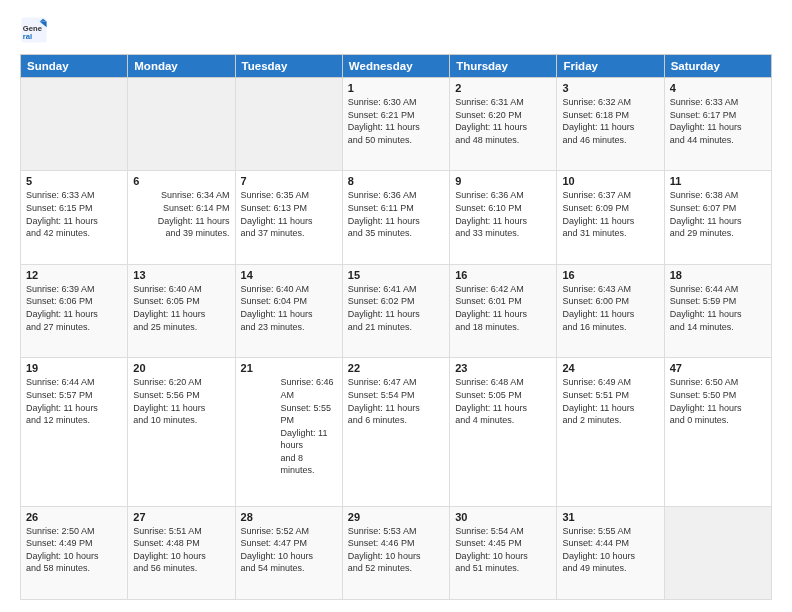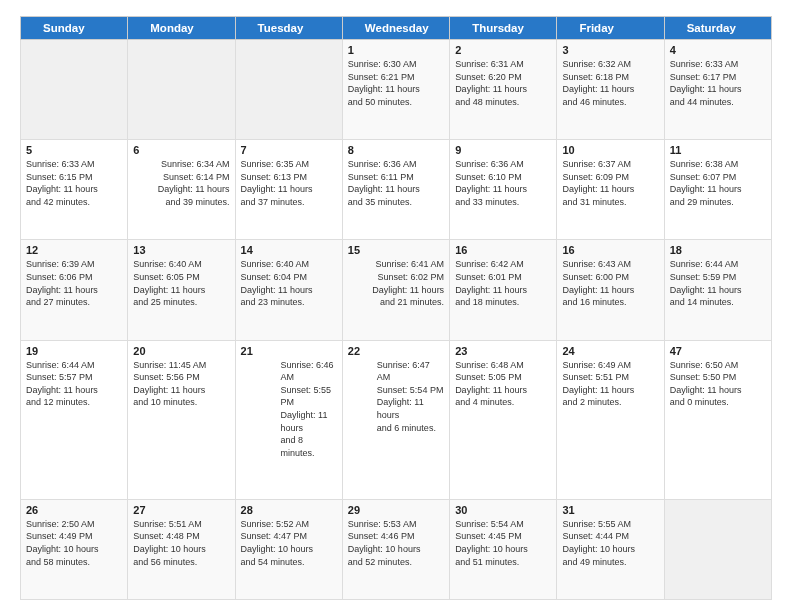--- a/index.html
+++ b/index.html
@@ -52,21 +52,21 @@
       border: 1px solid #ccc;
       border-collapse: collapse;
       width: 100%;
       table-layout: fixed;
     }
     .calendar thead tr th {
       background-color: #2878c8;
       color: #fff;
       font-size: 11.5px;
       font-weight: bold;
-      padding: 5px 22px;
+      padding: 5px 6px;
       text-align: left;
       border: 1px solid #ccc;
     }
     .calendar tbody tr td {
       vertical-align: top;
       font-size: 9.5px;
       color: #222;
       padding: 4px 5px;
       border: 1px solid #ddd;
       height: 78px;
@@ -86,20 +86,40 @@
     .day-info {
       font-size: 9px;
       line-height: 1.4;
       color: #333;
     }
   </style>
 </head>
 <body>
 
 <div class="page">
+  <div class="header">
+    <div class="logo">
+      <svg class="logo-icon" viewBox="0 0 40 40">
+        <rect x="2" y="2" width="36" height="36" rx="4" fill="#f0f4ff"></rect>
+        <text x="4" y="22" font-size="11" font-weight="bold" fill="#333" font-family="Arial">Gene</text>
+        <text x="4" y="33" font-size="11" font-weight="bold" fill="#1a6ec1" font-family="Arial">ral</text>
+        <polygon points="28,8 38,16 38,8" fill="#1a6ec1"></polygon>
+        <polygon points="28,8 38,8 33,4" fill="#2878c8"></polygon>
+      </svg>
+      <div>
+        <div style="font-size:13px;font-weight:bold;line-height:1.2;">
+          <span class="logo-general"></span><span class="logo-blue"></span>
+        </div>
+      </div>
+    </div>
+    <div class="title-block">
+      <div class="month-title"></div>
+      <div class="location"></div>
+    </div>
+  </div>
 
   <table class="calendar">
     <thead>
       <tr>
       <th>Sunday</th>
           <th>Monday</th>
           <th>Tuesday</th>
           <th>Wednesday</th>
           <th>Thursday</th>
           <th>Friday</th>
@@ -208,21 +228,21 @@
           </td>
           <td>
             <div class="day-number">14</div>
             <div class="day-info" style="white-space: pre-line;">Sunrise: 6:40 AM
 Sunset: 6:04 PM
 Daylight: 11 hours
 and 23 minutes.</div>
           </td>
           <td>
             <div class="day-number">15</div>
-            <div class="day-info" style="white-space: pre-line; text-align: right;">Sunrise: 6:41 AM
+            <div class="day-info" style="white-space: pre-line;">Sunrise: 6:41 AM
 Sunset: 6:02 PM
 Daylight: 11 hours
 and 21 minutes.</div>
           </td>
           <td>
             <div class="day-number">16</div>
             <div class="day-info" style="white-space: pre-line;">Sunrise: 6:42 AM
 Sunset: 6:01 PM
 Daylight: 11 hours
 and 18 minutes.</div>
@@ -245,35 +265,35 @@
         <tr>
           <td>
             <div class="day-number">19</div>
             <div class="day-info" style="white-space: pre-line;">Sunrise: 6:44 AM
 Sunset: 5:57 PM
 Daylight: 11 hours
 and 12 minutes.</div>
           </td>
           <td>
             <div class="day-number">20</div>
-            <div class="day-info" style="white-space: pre-line;">Sunrise: 11:45 AM
+            <div class="day-info" style="white-space: pre-line;">Sunrise: 6:20 AM
 Sunset: 5:56 PM
 Daylight: 11 hours
 and 10 minutes.</div>
           </td>
           <td>
             <div class="day-number">21</div>
             <div class="day-info" style="white-space: pre-line; margin-left: 40px;">Sunrise: 6:46 AM
 Sunset: 5:55 PM
 Daylight: 11 hours
 and 8 minutes.</div>
           </td>
           <td>
             <div class="day-number">22</div>
-            <div class="day-info" style="white-space: pre-line; margin-left: 29px;">Sunrise: 6:47 AM
+            <div class="day-info" style="white-space: pre-line;">Sunrise: 6:47 AM
 Sunset: 5:54 PM
 Daylight: 11 hours
 and 6 minutes.</div>
           </td>
           <td>
             <div class="day-number">23</div>
             <div class="day-info" style="white-space: pre-line;">Sunrise: 6:48 AM
 Sunset: 5:05 PM
 Daylight: 11 hours
 and 4 minutes.</div>

